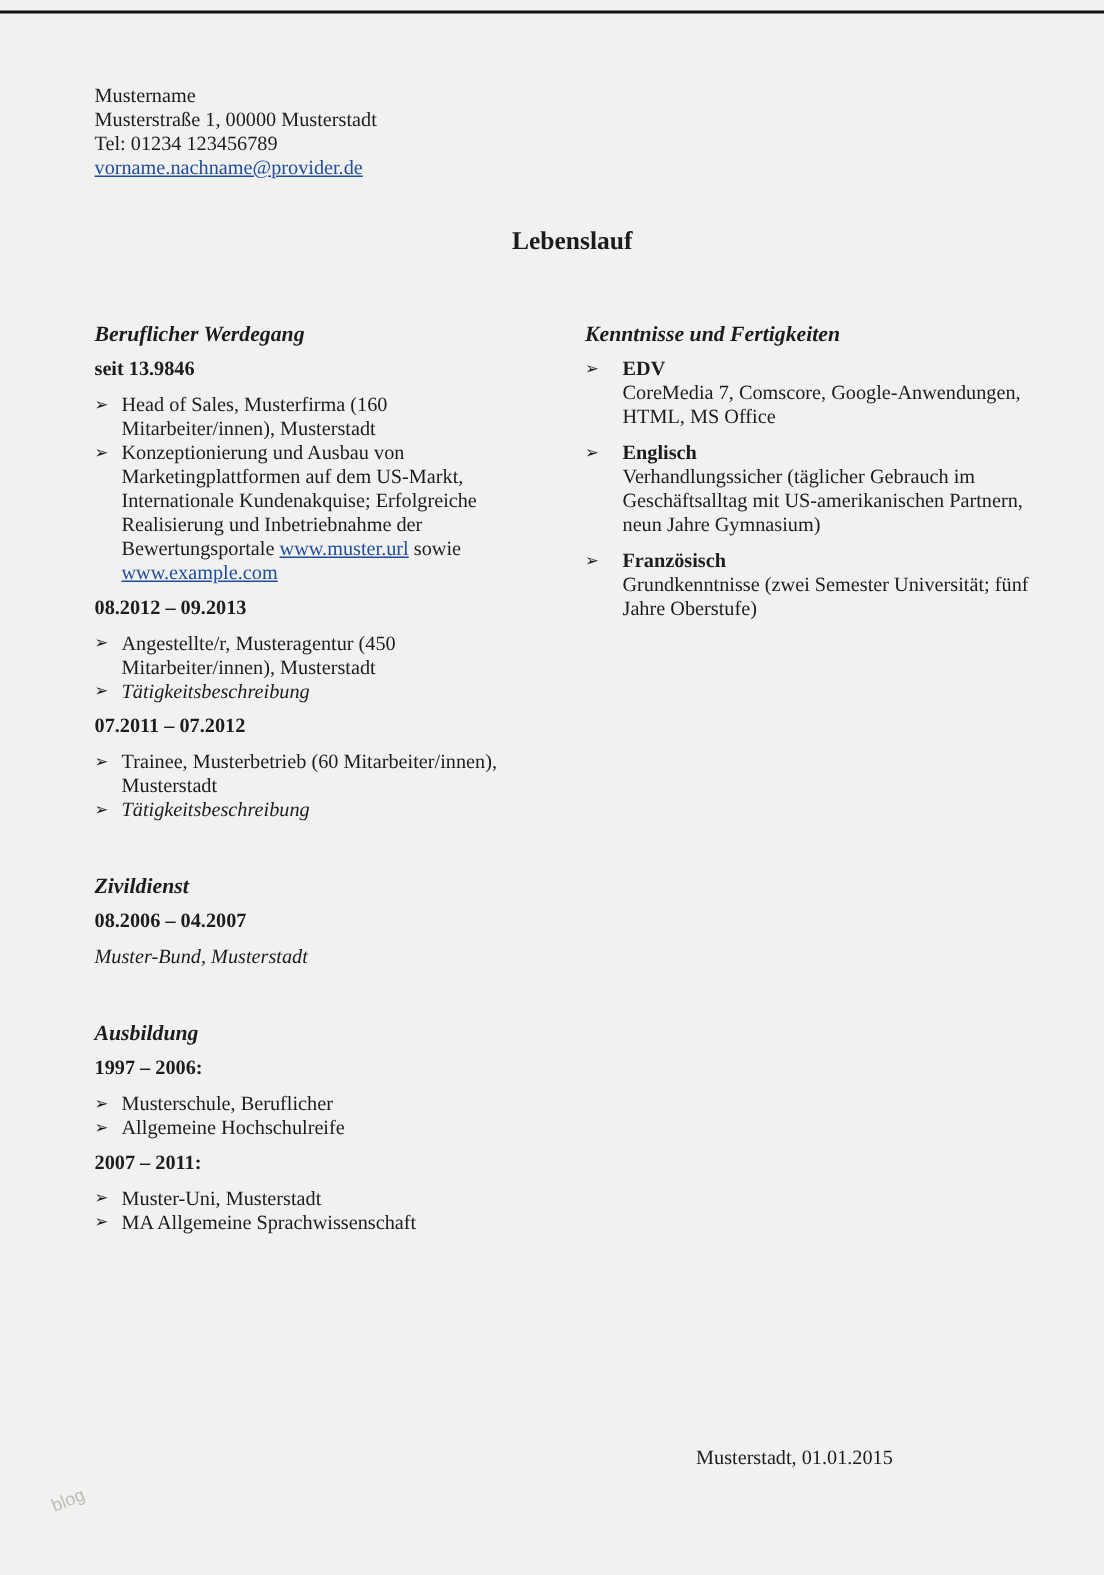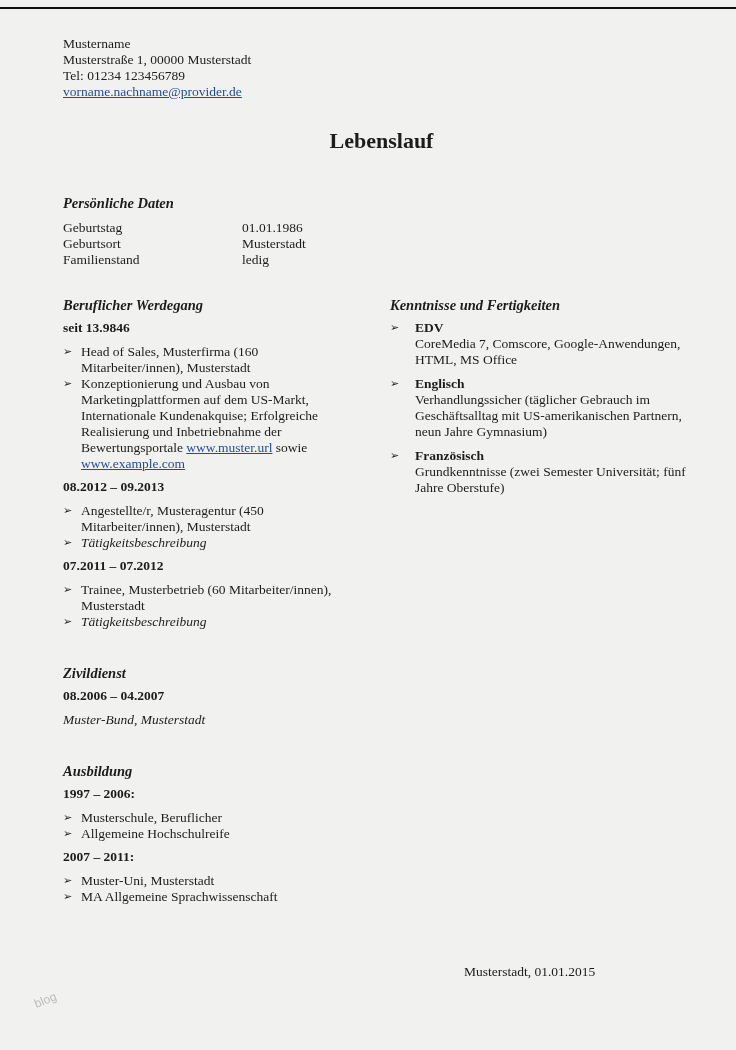--- a/index.html
+++ b/index.html
@@ -11,28 +11,28 @@
   }
   *{box-sizing:border-box;margin:0;padding:0;}
   html,body{background:var(--page_bg);}
   body{
     width:736px;height:1050px;position:relative;overflow:hidden;
     font-family:"Liberation Serif","DejaVu Serif",serif;
     font-size:13.5px;line-height:16px;color:var(--text);
   }
   .page{position:relative;width:736px;height:1050px;}
   .top-rule{position:absolute;top:7px;left:0;width:736px;height:2px;background:var(--rule);}
-  .content{padding:36px 36px 0 63px;}
+  .content{padding:56px 36px 0 63px;}
   a.link{color:var(--link);text-decoration:underline;cursor:pointer;}
   
   .header{margin-bottom:30px;}
   .header div{line-height:16px;}
   
   .doc-title{
-    text-align:center;font-weight:bold;font-size:22px;line-height:22px;
+    text-align:center;font-weight:bold;font-size:17px;line-height:22px;
     margin:0 0 42px 0;
   }
   
   .sec-heading{font-weight:bold;font-style:italic;font-size:14.5px;line-height:18px;}
   
   .personal{margin-bottom:28px;}
   .personal .rows{margin-top:8px;}
   .prow{display:grid;grid-template-columns:179px auto;line-height:16px;}
   
   .columns{display:flex;align-items:flex-start;}
@@ -71,37 +71,20 @@
 
     <div class="header">
       <div>Mustername</div>
       <div>Musterstraße 1, 00000 Musterstadt</div>
       <div>Tel: 01234 123456789</div>
       <div><a class="link">vorname.nachname@provider.de</a></div>
     </div>
 
     <div class="doc-title">Lebenslauf</div>
 
-    <div class="personal">
-      <div class="sec-heading">Persönliche Daten</div>
-      <div class="rows">
-        <div class="prow">
-          <span>Geburtstag</span>
-          <span>01.01.1986</span>
-        </div>
-        <div class="prow">
-          <span>Geburtsort</span>
-          <span>Musterstadt</span>
-        </div>
-        <div class="prow">
-          <span>Familienstand</span>
-          <span>ledig</span>
-        </div>
-      </div>
-    </div>
 
     <div class="columns">
 
       <div class="col-left">
 
         <div>
           <div class="sec-heading">Beruflicher Werdegang</div>
 
           <div class="job">
             <div class="period">seit 13.9846</div>

